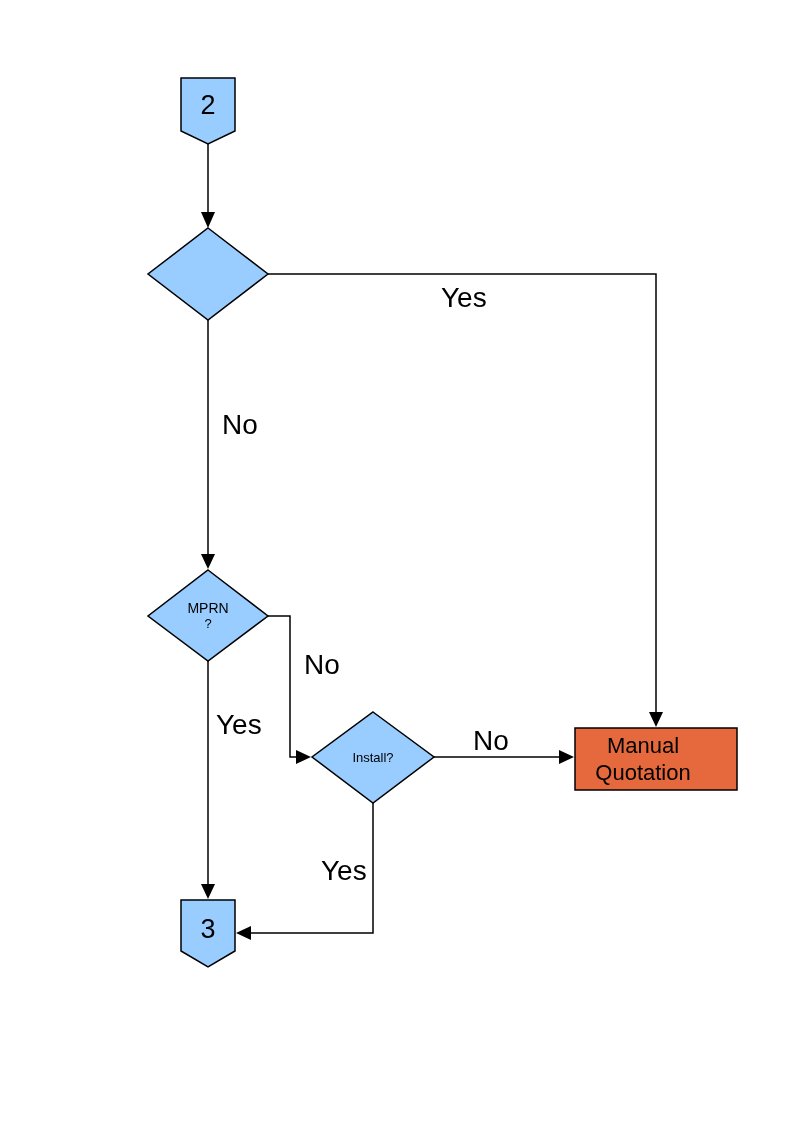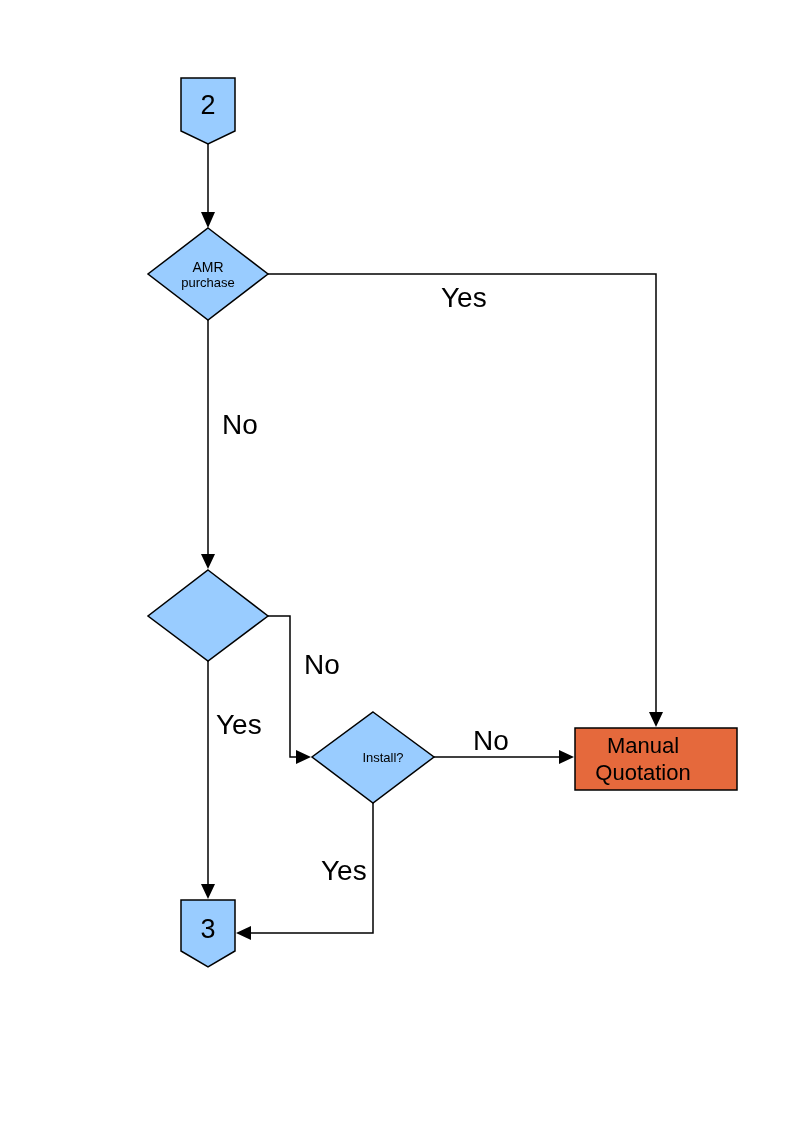--- a/index.html
+++ b/index.html
@@ -94,27 +94,27 @@
 
     <polygon points="373,712 434,757 373,803 312,757" stroke="#000000" stroke-width="1.5" fill="#99CCFF"></polygon>
 
     <rect x="575" y="728" width="162" height="62" stroke="#000000" stroke-width="1.5" fill="#E5693C"></rect>
 
     <polygon points="181,900 235,900 235,951 208,967 181,951" stroke="#000000" stroke-width="1.5" fill="#99CCFF"></polygon>
   </svg>
 
   <div class="lbl node-lbl connector-digit" style="left:181px; top:78px; width:54px; height:54px;">2</div>
 
-  <div class="lbl node-lbl" style="left:148px; top:228px; width:120px; height:92px;">
-    <div class="decision-line1">AMR</div>
-    <div class="decision-line2">purchase</div>
+
+  <div class="lbl node-lbl" style="left:148px; top:570px; width:120px; height:91px;">
+    <div class="decision-line1">MPRN</div>
+    <div class="decision-line2">?</div>
   </div>
 
-
-  <div class="lbl node-lbl decision-line2" style="left:322px; top:712px; width:122px; height:91px;">Install?</div>
+  <div class="lbl node-lbl decision-line2" style="left:312px; top:712px; width:122px; height:91px;">Install?</div>
 
   <div class="lbl node-lbl" style="left:575px; top:728px; width:136px; height:62px;">
     <div class="process-line">Manual</div>
     <div class="process-line">Quotation</div>
   </div>
 
   <div class="lbl node-lbl connector-digit" style="left:181px; top:902px; width:54px; height:54px;">3</div>
 
   <div class="lbl edge-lbl" style="left:441px; top:282px;">Yes</div>
 

